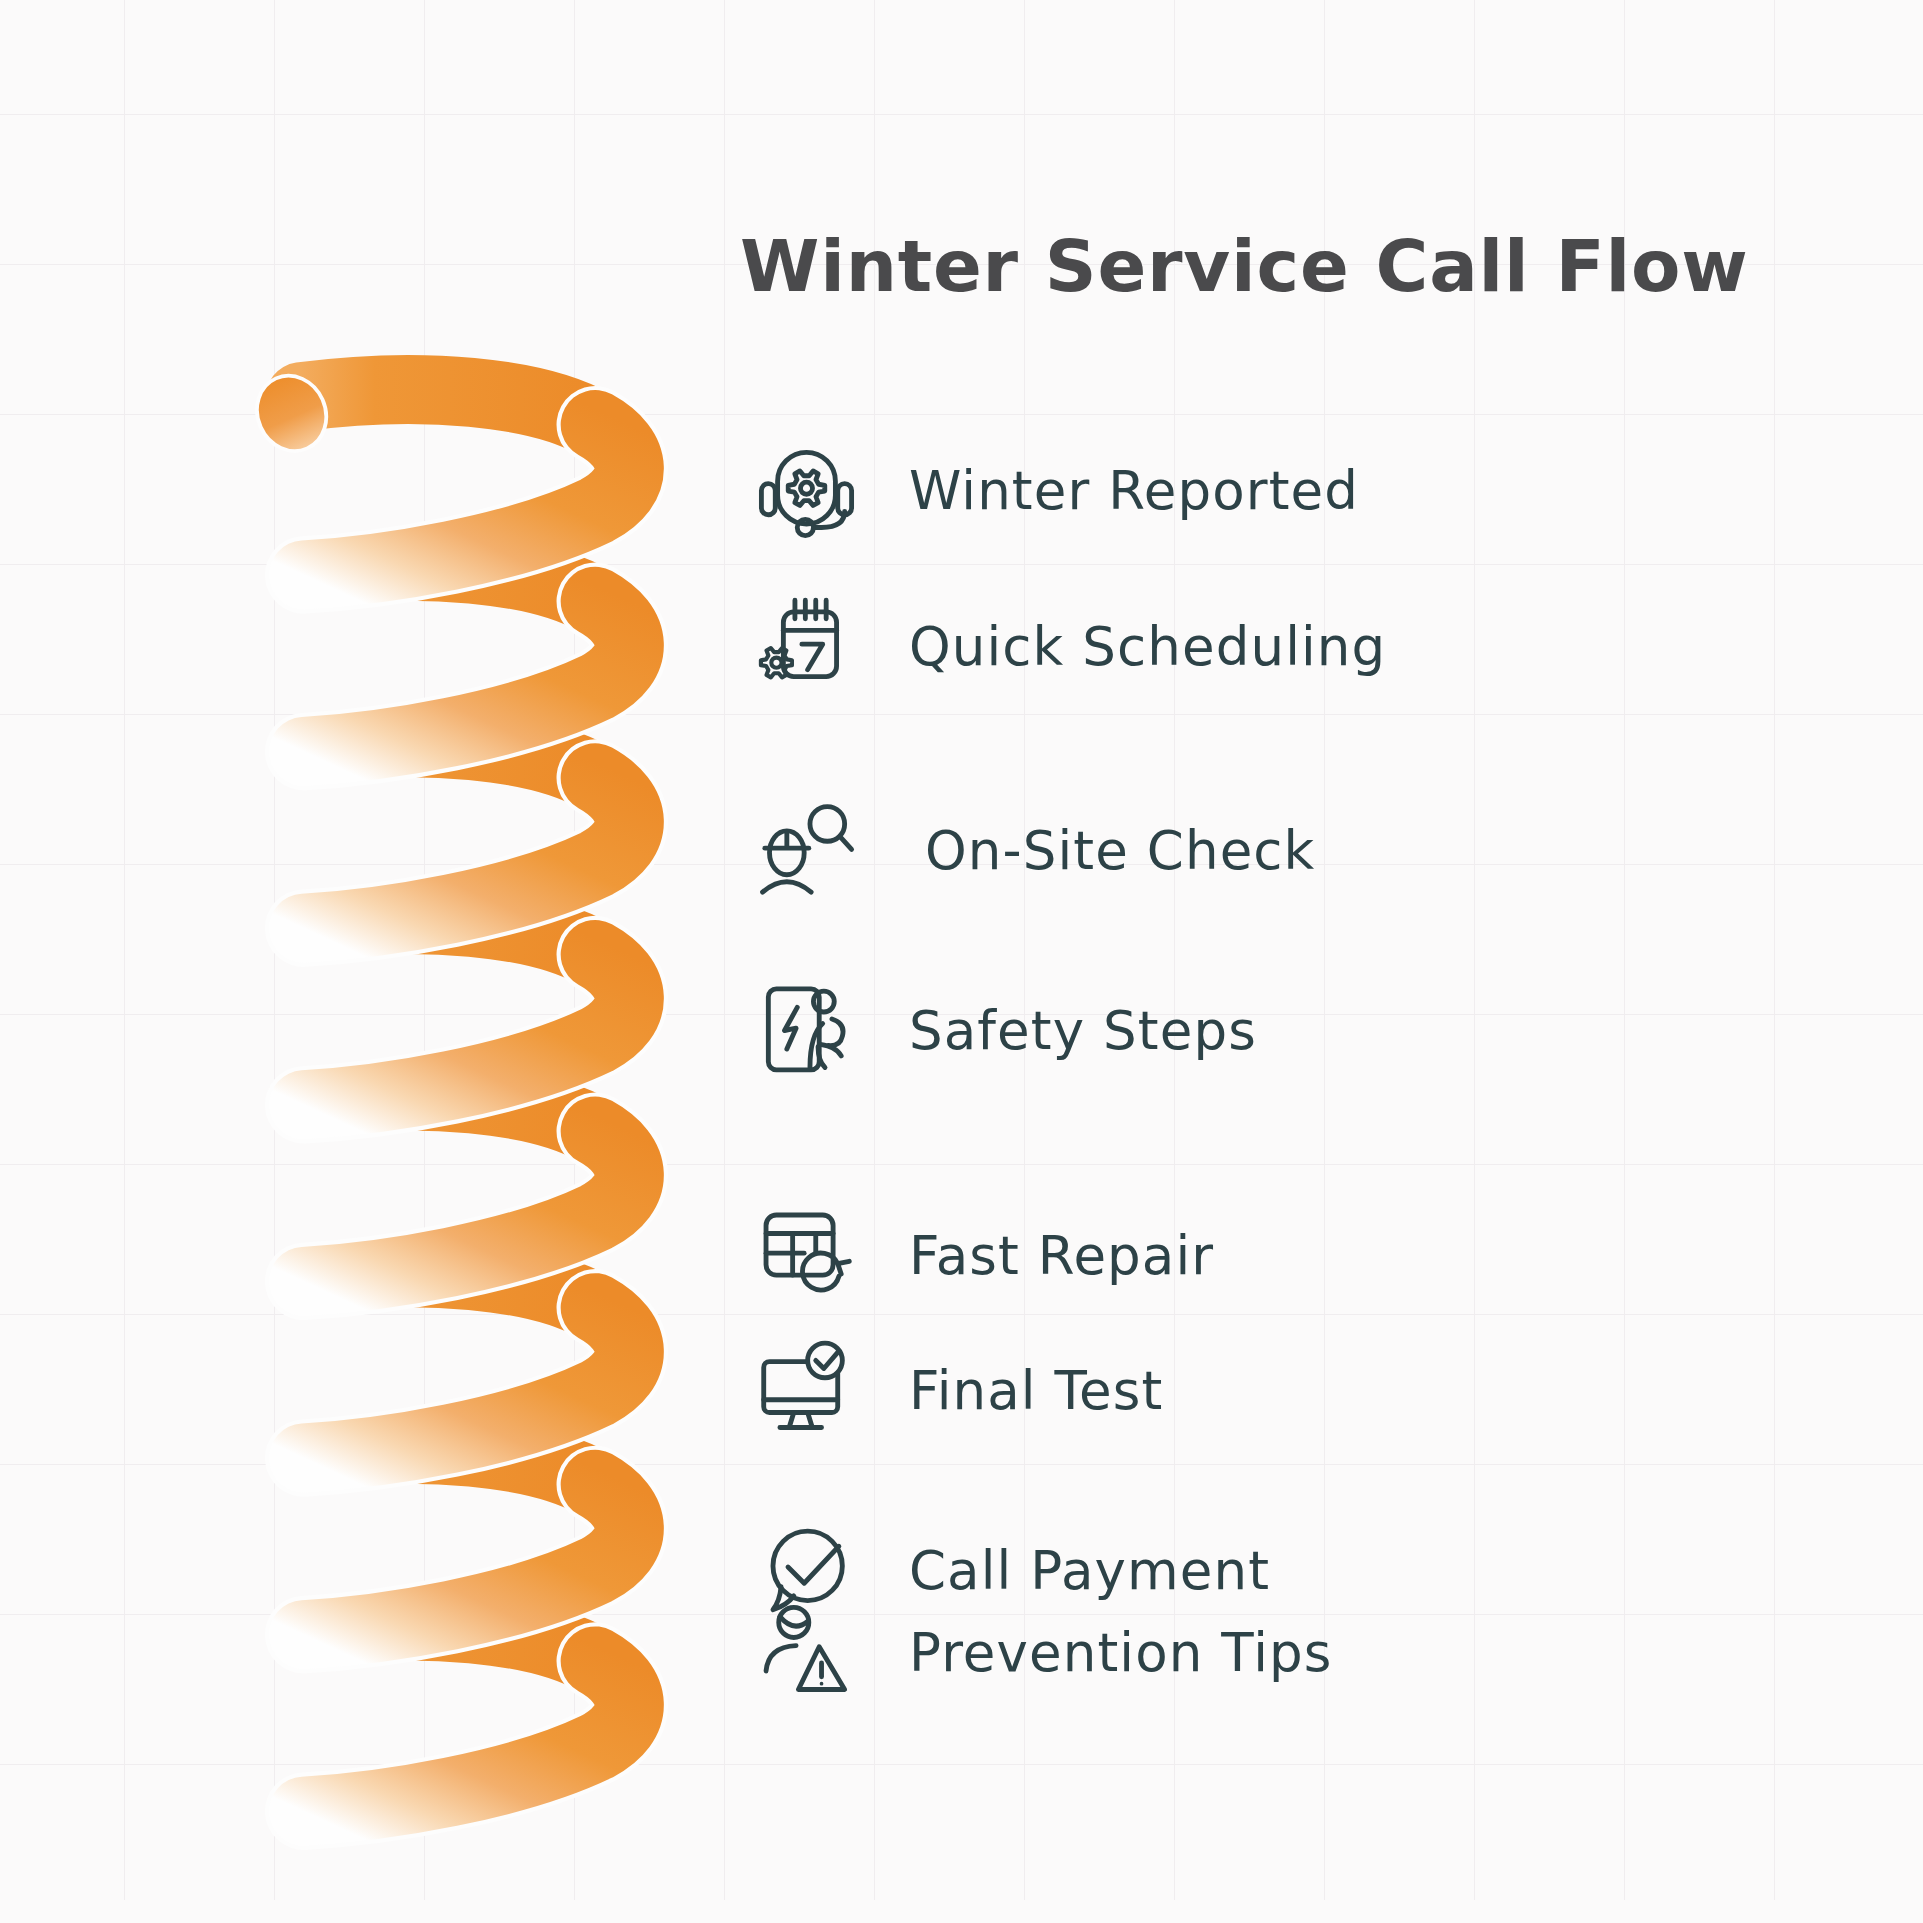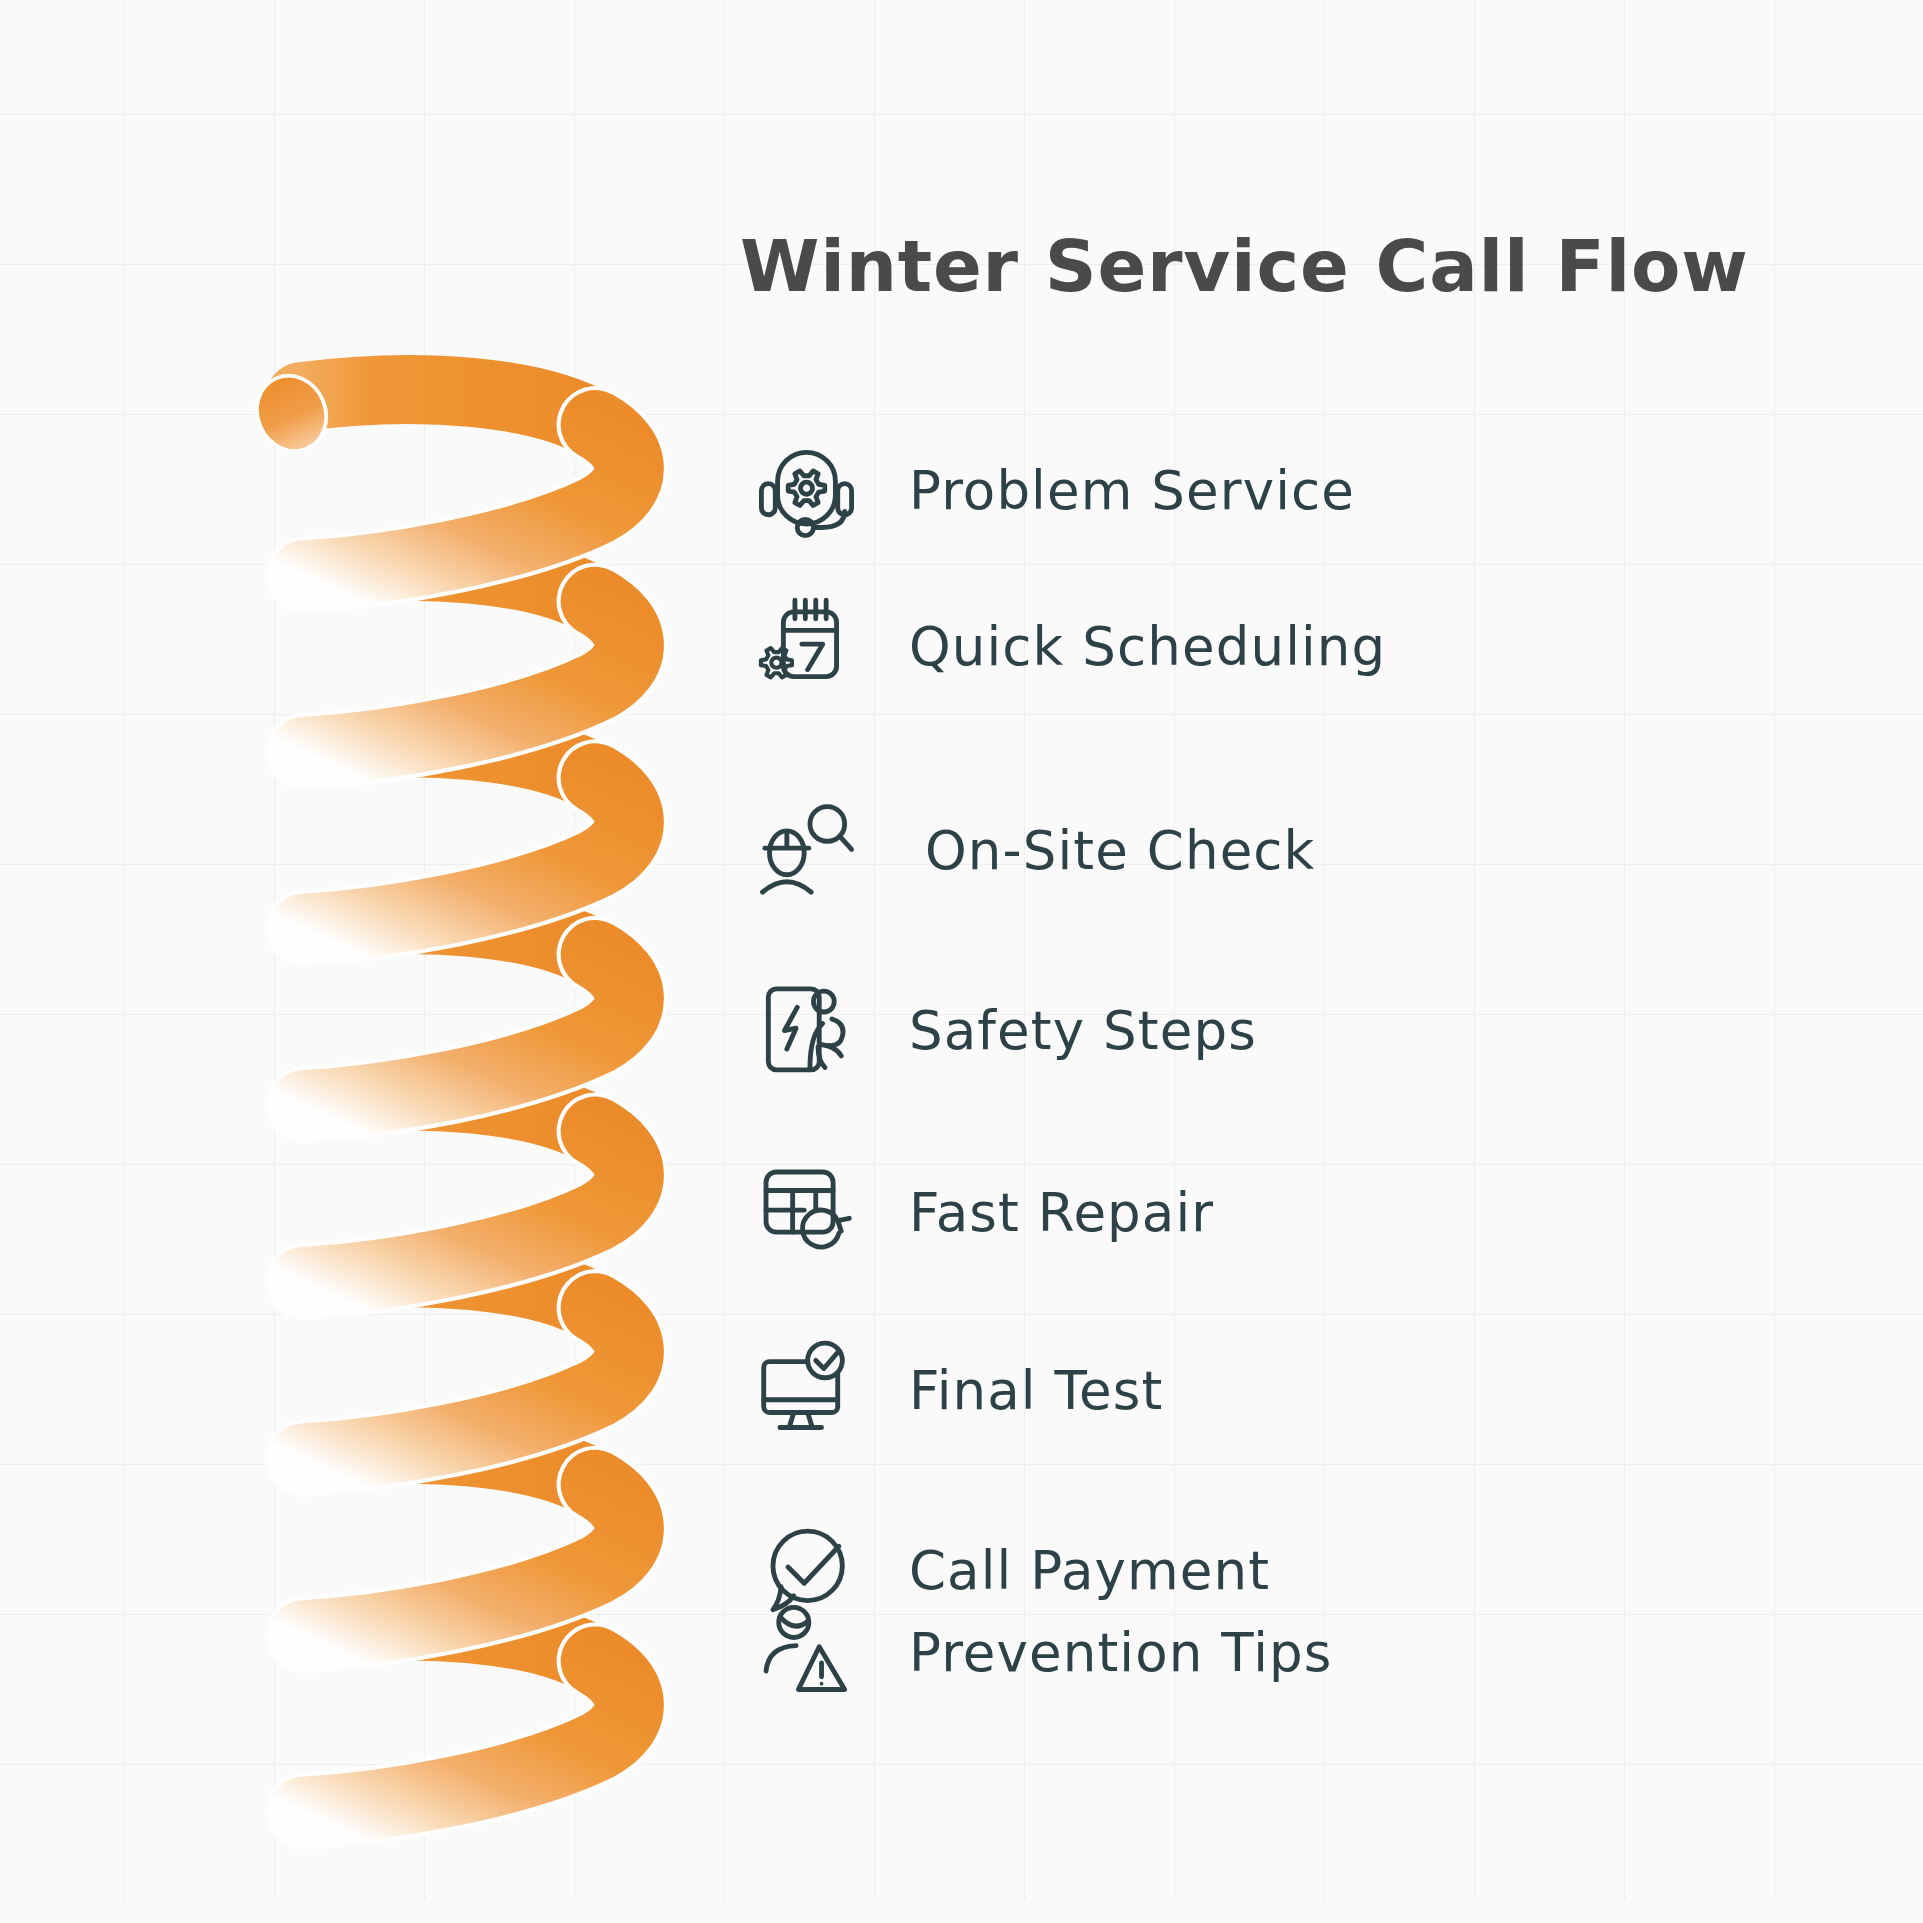--- a/index.html
+++ b/index.html
@@ -14,21 +14,21 @@
     font-family:"DejaVu Sans", sans-serif;
   }
   .page-title {
     position:absolute; left:740px; top:227px;
     font-weight:bold; font-size:72px; line-height:1.1;
     color:#4A4A4C; letter-spacing:0.8px; white-space:nowrap;
   }
   .spiral-svg { position:absolute; left:0; top:0; pointer-events:none; }
   .step-row { position:absolute; left:751px; height:113px; display:flex; align-items:center; }
   .r0 { top:434px; }  .r1 { top:590px; }  .r2 { top:794px;gap:16px; } .r3 { top:974px; }
-  .r4 { top:1156px; } .r5 { top:1334px; } .r6 { top:1514px; } .r7 { top:1596px;text-align:center; }
+  .r4 { top:1199px; } .r5 { top:1334px; } .r6 { top:1514px; } .r7 { top:1596px;text-align:center; }
   .step-icon { width:111px; height:111px; flex:0 0 auto; color:#2D4247; }
   .step-icon svg {
     width:100%; height:100%; fill:none; stroke:currentColor;
     stroke-width:4.2; stroke-linecap:round; stroke-linejoin:round;
   }
   .step-label {
     margin-left:47px; font-size:53px; color:#2D4247;
     letter-spacing:1.1px; white-space:nowrap;
   }
   .defs-holder { position:absolute; width:0; height:0; overflow:hidden; }
@@ -91,21 +91,21 @@
     <span class="step-icon">
       <svg viewBox="0 0 96 96">
         <rect x="23" y="15" width="50" height="62" rx="25"></rect>
         <rect x="9" y="42" width="12" height="27" rx="6"></rect>
         <rect x="75" y="42" width="12" height="27" rx="6"></rect>
         <path d="M81 66 q0 14 -20 14 h-7"></path>
         <circle cx="47" cy="80" r="7"></circle>
         <use href="#gearShape" transform="translate(48,46)"></use>
       </svg>
     </span>
-    <span class="step-label">Problem Service</span>
+    <span class="step-label">Winter Reported</span>
   </div>
 
   <div class="step-row r1">
     <span class="step-icon">
       <svg viewBox="0 0 96 96">
         <rect x="28" y="18" width="46" height="56" rx="9"></rect>
         <path d="M28 34 H74"></path>
         <path d="M38 24 V8 M47 24 V8 M56 24 V8 M65 24 V8"></path>
         <path d="M44 46 h18 l-13 22"></path>
         <use href="#gearShape" transform="translate(22,62) scale(0.85)"></use>

